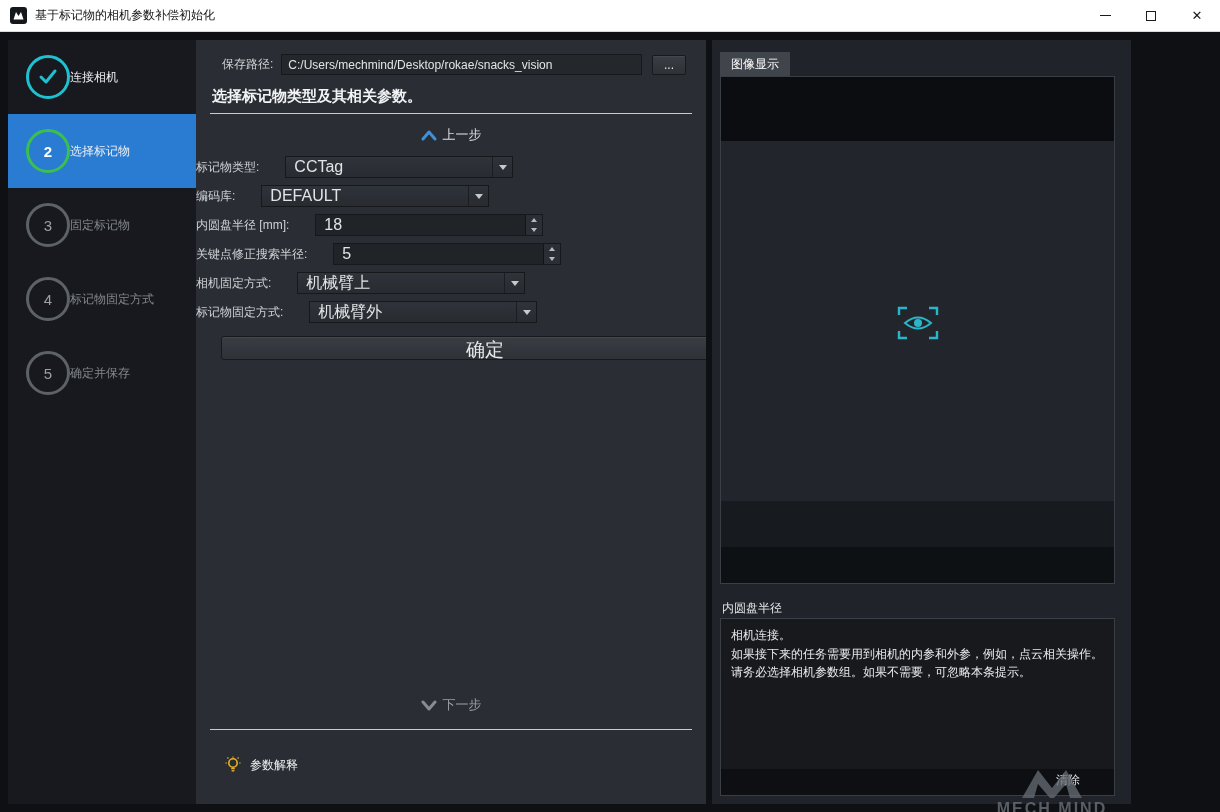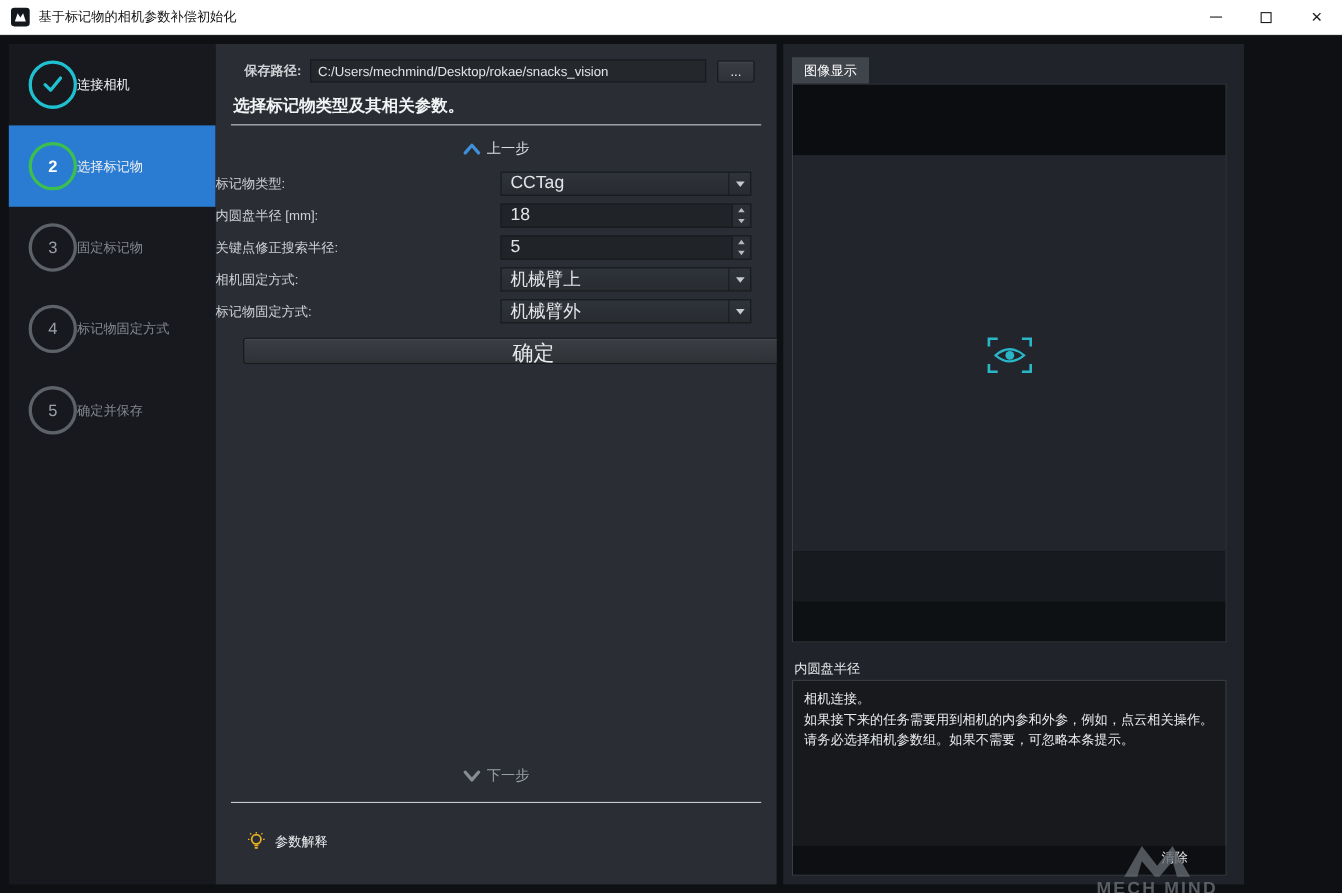--- a/index.html
+++ b/index.html
@@ -31,34 +31,34 @@
   .step.active { background:#2a7bd2; }
   .circle { width:44px; height:44px; border-radius:50%; border:3px solid #5d6268; flex:0 0 44px;
     display:flex; align-items:center; justify-content:center; font-size:15px; color:#9aa0a6; }
   .step.done .circle { border-color:#1fc0cf; }
   .step.active .circle { border-color:#3bbf4f; color:#ffffff; font-weight:bold; }
   .step-label { margin-left:0; font-size:12px; color:#82878d; }
   .step.done .step-label, .step.active .step-label { color:#eef0f2; }
 
   
   .path-row { display:flex; align-items:center; margin:14px 20px 0 26px; }
-  .path-label { font-size:12px; color:#cfd2d5; margin-right:8px; white-space:nowrap;font-weight:bold; }
+  .path-label { font-size:12px; color:#cfd2d5; margin-right:8px; white-space:nowrap; }
   .text-input { flex:1; height:21px; background:#24282d; border:1px solid #16181b; color:#e2e4e6;
     font-size:12px; padding:0 6px; font-family:inherit; }
   .browse-btn { width:34px; height:20px; margin-left:10px; border:1px solid #17191c; border-radius:2px;
     background:linear-gradient(#3a3e44,#2e3237); color:#e6e8ea; font-size:12px; line-height:16px;
     cursor:pointer; box-shadow:inset 0 1px 0 rgba(255,255,255,.06); }
   .section-title { margin:12px 14px 0 14px; padding:0 0 7px 2px; font-family:"Liberation Serif",serif;
     font-size:15px; font-weight:bold; color:#f2f3f5; border-bottom:1px solid #c9cbce; }
   .prev-row, .next-row { text-align:center; font-size:13px; cursor:pointer; }
   .prev-row { margin-top:12px; color:#dcdee1; }
   .next-row { position:absolute; bottom:90px; left:0; right:0; color:#9aa0a6; }
   .chev { vertical-align:-2px; margin-right:6px; }
   .form-area { margin-top:12px; }
-  .form-row { display:flex; align-items:center; justify-content:space-between; margin:0 23px 7px 0; }
+  .form-row { display:flex; align-items:center; justify-content:flex-start; margin:0 23px 7px 0;gap:20px; }
   .form-label { font-size:12px; color:#ced1d4; margin-right:6px; white-space:nowrap; }
   .select, .spin { width:228px; height:22px; display:flex; align-items:center;
     border:1px solid #16181b; font-size:16px; color:#e2e4e6; cursor:pointer; }
   .select { background:linear-gradient(#2f333a,#282c31); }
   .spin { background:#202428; }
   .select-value, .spin-value { flex:1; padding:0 8px; white-space:nowrap; overflow:hidden; }
   .arrow-zone { width:20px; align-self:stretch; display:flex; align-items:center; justify-content:center;
     border-left:1px solid #1a1d21; }
   .tri-down { width:0; height:0; border-left:4px solid transparent; border-right:4px solid transparent;
     border-top:5px solid #c6c9cd; }
@@ -177,20 +177,29 @@
         <div class="form-row">
           <span class="form-label">标记物类型:</span>
           <div class="select">
             <span class="select-value">CCTag</span>
             <span class="arrow-zone">
                 <i class="tri-down"></i>
               </span>
           </div>
         </div>
         <div class="form-row">
+          <span class="form-label">编码库:</span>
+          <div class="select">
+            <span class="select-value">DEFAULT</span>
+            <span class="arrow-zone">
+                <i class="tri-down"></i>
+              </span>
+          </div>
+        </div>
+        <div class="form-row">
           <span class="form-label">内圆盘半径 [mm]:</span>
           <div class="spin">
             <span class="spin-value">18</span>
             <span class="spin-btns">
               <span class="spin-up">
                   <i></i>
                 </span>
               <span class="spin-down">
                   <i></i>
                 </span>

